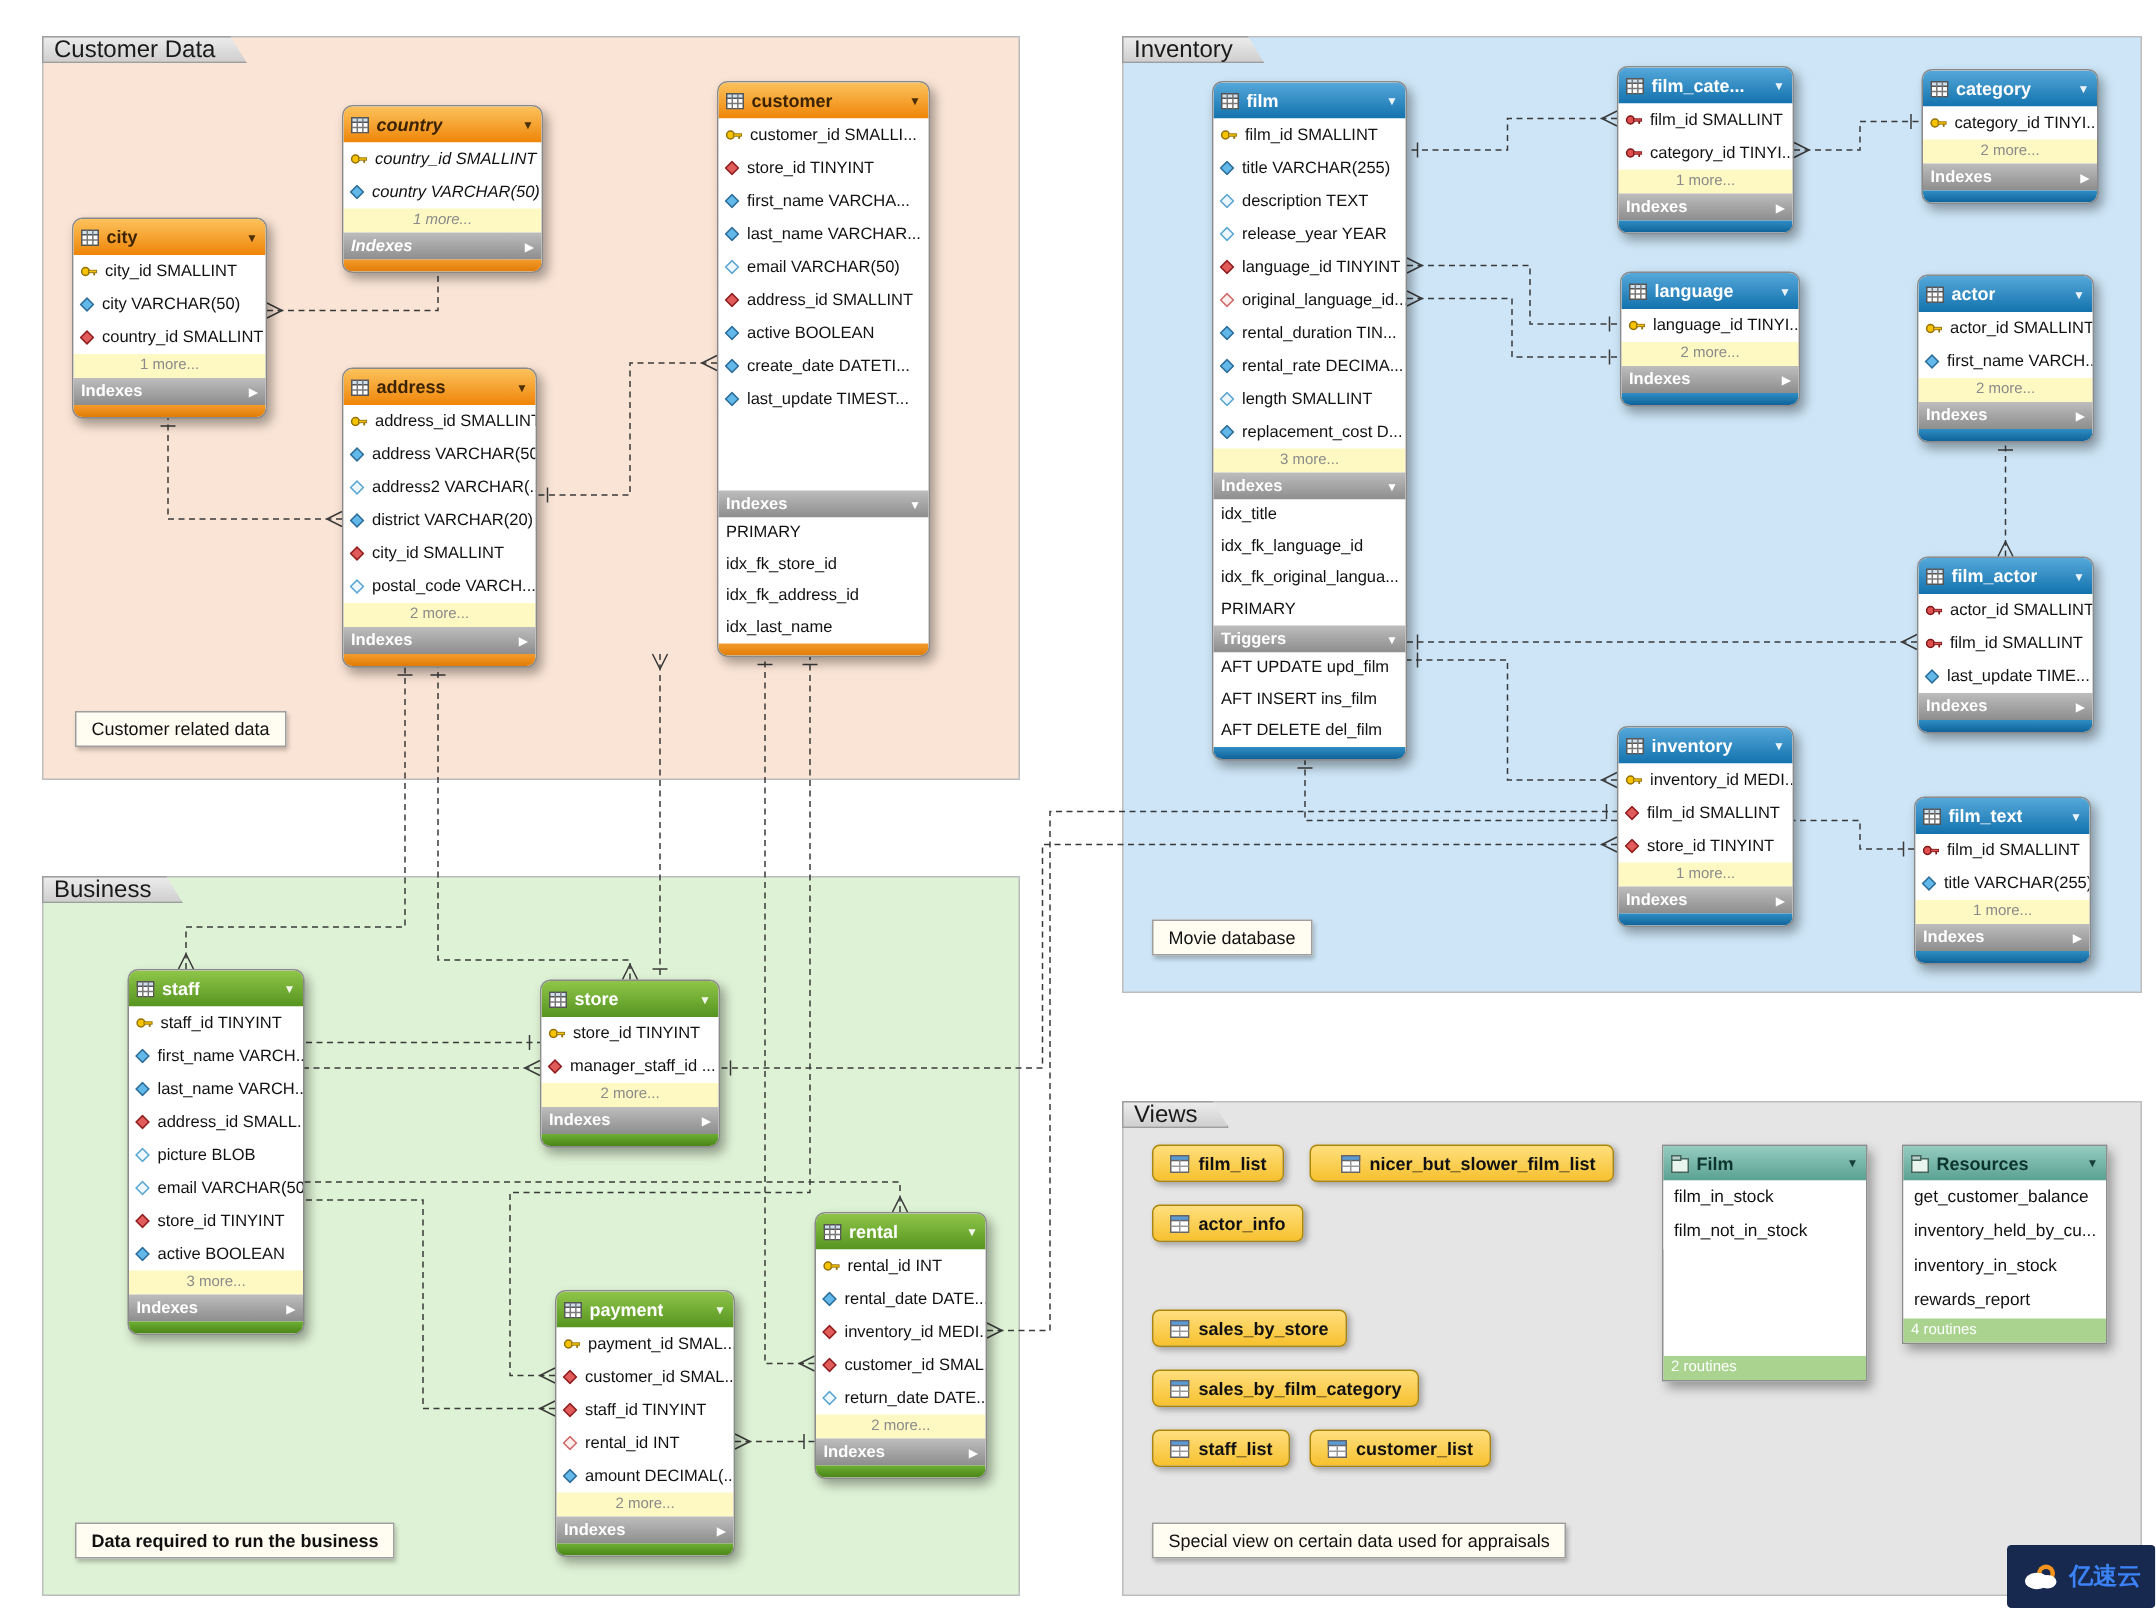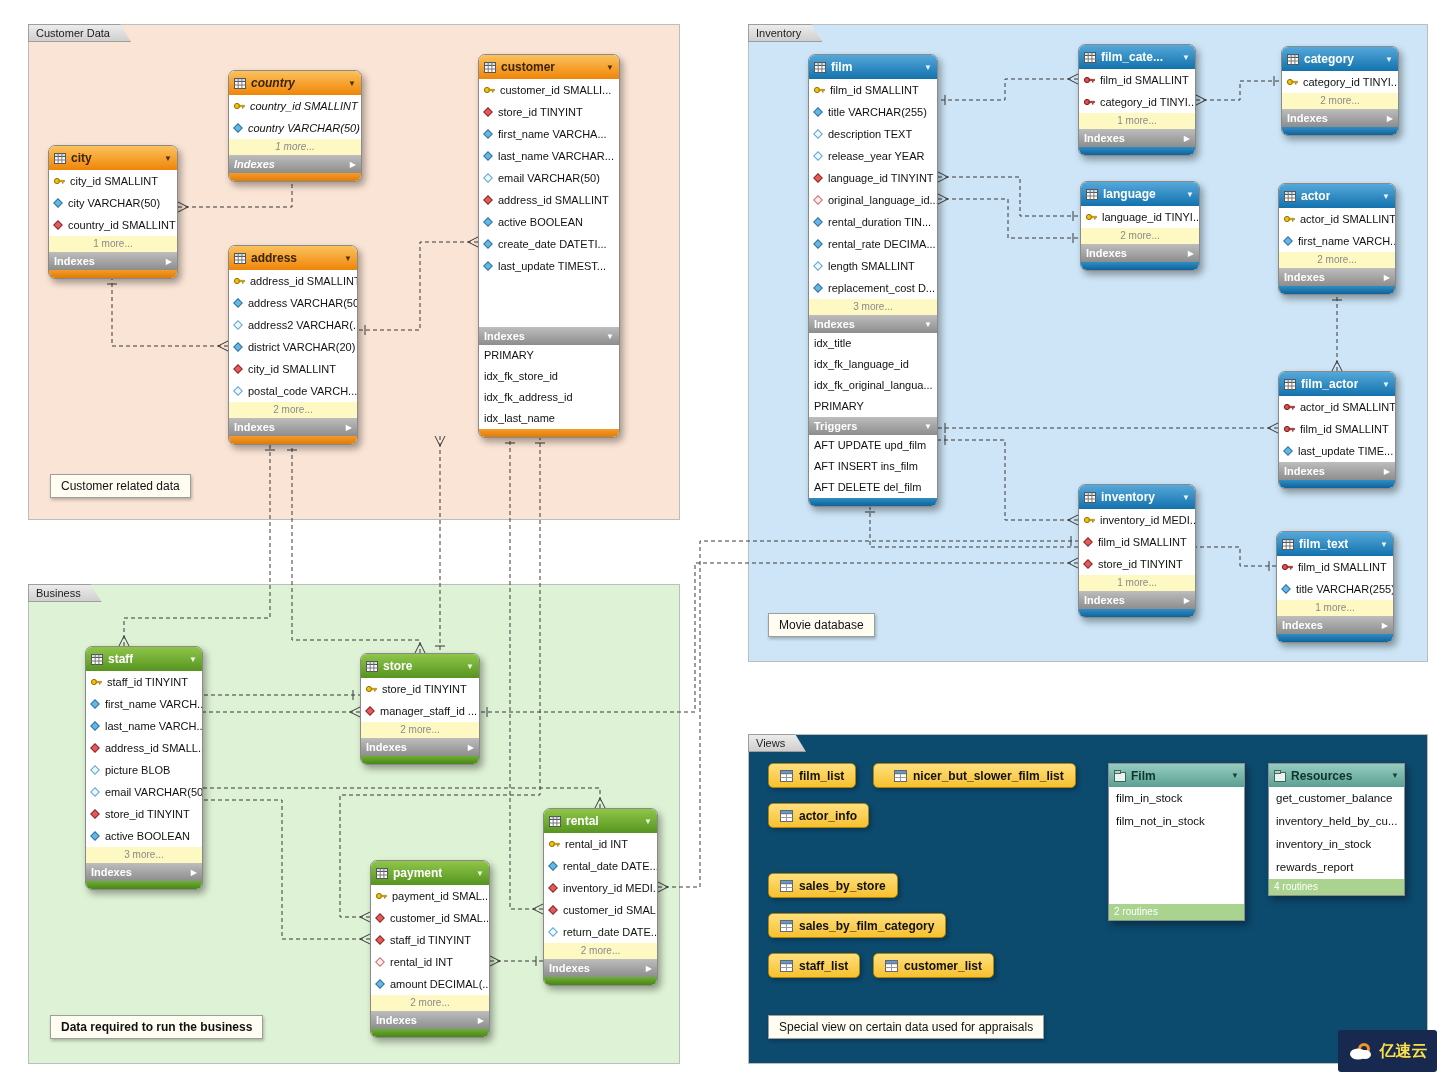--- a/index.html
+++ b/index.html
@@ -1,20 +1,20 @@
 <!DOCTYPE html>
 <html><head>
 <meta charset="utf-8">
 <style>
   *{box-sizing:border-box;margin:0;padding:0}
   body{background:#fff}
   #canvas{position:relative;width:1437px;height:1072px;background:#fff;
           font-family:"Liberation Sans","DejaVu Sans",sans-serif;overflow:hidden;color:#111}
   .region{position:absolute;border:1px solid #bdbdbd;z-index:0}
-  .region-tab{position:absolute;top:-1px;left:-1px;height:18px;line-height:17px;font-size:11px;color:#1a1a1a;
+  .region-tab{position:absolute;top:-1px;left:-1px;height:18px;line-height:17px;font-size:16px;color:#1a1a1a;
           background:linear-gradient(#ececec,#cfcfcf);border:1px solid #9e9e9e;padding:0 20px 0 7px;
           clip-path:polygon(0 0,calc(100% - 11px) 0,100% 100%,0 100%)}
   #conn-svg{position:absolute;left:0;top:0;z-index:1;pointer-events:none}
   .note{position:absolute;z-index:2;background:#fffdf2;border:1px solid #9e9e9e;padding:4px 10px;
         font-size:12px;box-shadow:1px 2px 3px rgba(0,0,0,.25);white-space:nowrap}
   .table-node{position:absolute;z-index:2;border:1px solid #8a8a8a;border-radius:7px;background:#fff;
         box-shadow:3px 4px 7px rgba(0,0,0,.35);font-size:11px;overflow:hidden}
   .t-header{height:24px;display:flex;align-items:center;gap:5px;padding:0 5px;font-weight:bold;font-size:12px}
   .theme-orange .t-header{background:linear-gradient(#fcc25c,#ef8508);color:#3b2303}
   .theme-blue   .t-header{background:linear-gradient(#55a8da,#1372ad);color:#fff}
@@ -38,21 +38,21 @@
          background:linear-gradient(#ffdf7e,#f7c12f);border:1px solid #ad8508;border-radius:5px;
          font-size:12px;font-weight:bold;box-shadow:2px 2px 4px rgba(0,0,0,.3);white-space:nowrap}
   .group{position:absolute;z-index:2;display:flex;flex-direction:column;background:#fff;border:1px solid #8d8d8d;
          box-shadow:3px 4px 7px rgba(0,0,0,.35)}
   .g-header{height:23px;display:flex;align-items:center;gap:5px;padding:0 5px;
          background:linear-gradient(#96ccc0,#5aa193);font-weight:bold;font-size:12px;color:#0d352c}
   .g-item{height:23px;line-height:23px;padding:0 7px;font-size:11.5px;background:#fff;white-space:nowrap;overflow:hidden}
   .g-footer{margin-top:auto;height:16px;line-height:16px;background:#a9d38f;color:#fff;font-size:10px;padding:0 5px}
   .watermark{position:absolute;right:0;bottom:0;z-index:5;width:99px;height:42px;background:#17294e;
          display:flex;align-items:center;justify-content:center;gap:6px;border-radius:3px;
-         color:#fde047;font-size:16px;font-weight:bold}
+         color:#3b82f6;font-size:16px;font-weight:bold}
 </style>
 </head>
 <body>
 
 <div id="canvas">
   <svg id="conn-svg" width="1437" height="1072">
       <polyline points="178,207 292,207 292,164" fill="none" stroke="#3a3a3a" stroke-width="1" stroke-dasharray="4 3"></polyline>
       <line x1="188" y1="207" x2="178" y2="212" stroke="#3a3a3a" stroke-width="1"></line>
       <line x1="188" y1="207" x2="178" y2="202" stroke="#3a3a3a" stroke-width="1"></line>
       <line x1="287" y1="171" x2="297" y2="171" stroke="#3a3a3a" stroke-width="1"></line>
@@ -160,21 +160,21 @@
     </div>
     <div class="note" style="left: 50px; top: 474px;">Customer related data</div>
     <div class="region" style="left: 748px; top: 24px; width: 680px; height: 638px; background: rgb(205, 229, 246);">
       <div class="region-tab">Inventory</div>
     </div>
     <div class="note" style="left: 768px; top: 613px;">Movie database</div>
     <div class="region" style="left: 28px; top: 584px; width: 652px; height: 480px; background: rgb(222, 242, 213);">
       <div class="region-tab">Business</div>
     </div>
     <div class="note" style="left: 50px; top: 1015px; font-weight: bold;">Data required to run the business</div>
-    <div class="region" style="left: 748px; top: 734px; width: 680px; height: 330px; background: #0c4a6e;">
+    <div class="region" style="left: 748px; top: 734px; width: 680px; height: 330px; background: #e5e5e5;">
       <div class="region-tab">Views</div>
     </div>
     <div class="note" style="left: 768px; top: 1015px;">Special view on certain data used for appraisals</div>
     <div class="table-node theme-orange" style="left: 228px; top: 70px; width: 134px; font-style: italic;">
       <div class="t-header">
         <span class="f-icon">
           <svg width="12" height="11" viewBox="0 0 12 11">
             <rect x="0.5" y="0.5" width="11" height="10" fill="#fff" stroke="#555"></rect>
             <rect x="0.5" y="0.5" width="11" height="3" fill="#cfe0ee" stroke="#555"></rect>
             <line x1="4.2" y1="0.5" x2="4.2" y2="10.5" stroke="#777"></line>

